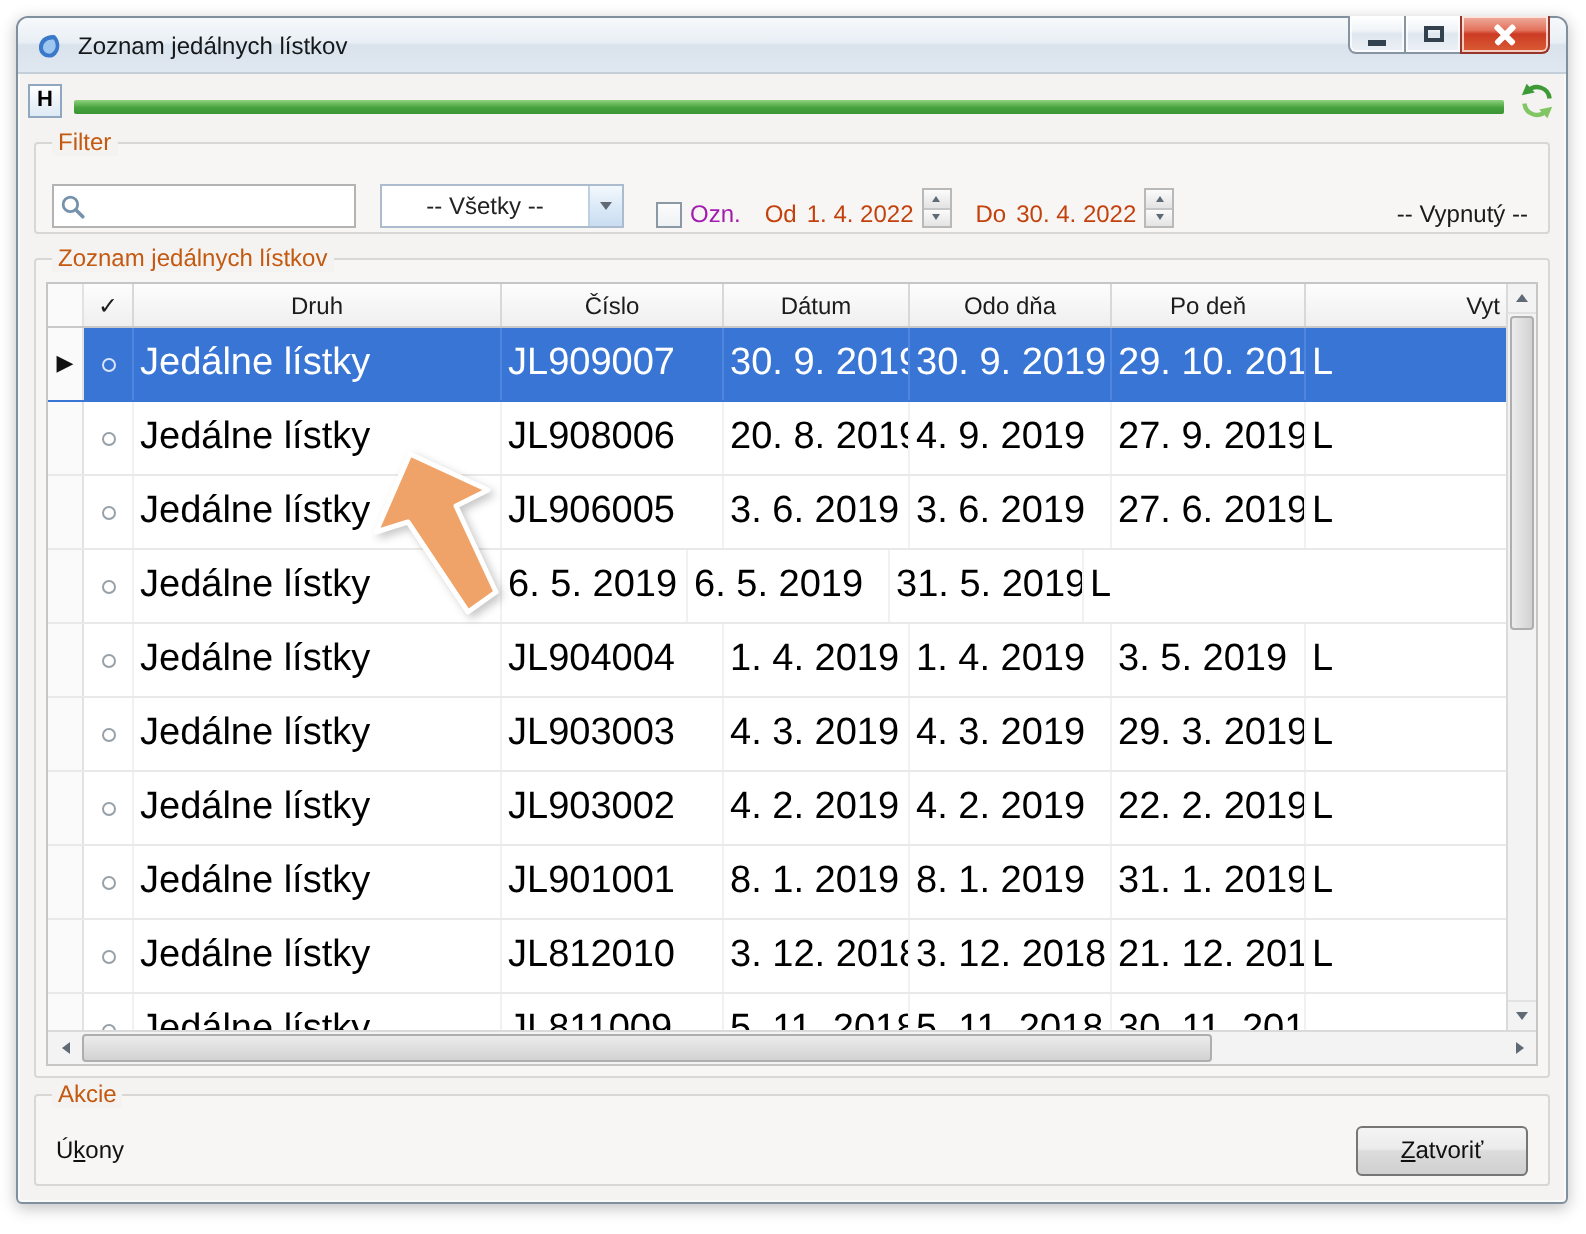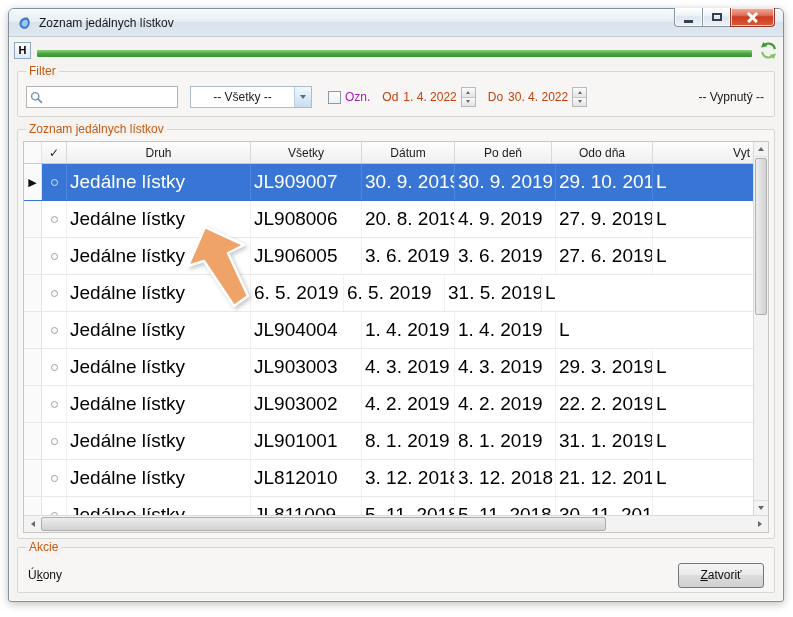--- a/index.html
+++ b/index.html
@@ -37,21 +37,21 @@
   .green-strip{flex:1;height:7px;margin-top:7px;border-radius:1px;
     background:linear-gradient(180deg,#8fd27e,var(--green,#46a13e) 55%,#3c9434)}
   .refresh{width:20px;height:20px;display:flex;align-items:center;justify-content:center}
 
   
   .groupbox{position:relative;margin:0 8px;border:1px solid #d9d7d3;border-radius:2px;background:#f7f6f4}
   .gb-label{position:absolute;top:-7px;left:8px;padding:0 3px;background:#f4f3f1;color:var(--grp,#c45a11);font-size:12px;line-height:13px}
 
   
   .filter-group{height:46px;margin-top:8px}
-  .filter-row{display:flex;align-items:center;height:100%;padding:8px 8px 2px}
+  .filter-row{display:flex;align-items:flex-end;height:100%;padding:8px 8px 2px}
   .searchbox{position:relative;width:152px;height:22px;border:1px solid #b3b3b3;background:#fff;display:flex;align-items:center}
   .searchbox .mag{margin:0 3px;display:inline-flex}
   .search-input{border:none;outline:none;flex:1;height:100%;min-width:0;font-size:12px;font-family:inherit;background:transparent}
   .combo{margin-left:12px;width:122px;height:22px;border:1px solid #aabccd;background:#fff;display:flex;align-items:center}
   .combo-val{flex:1;text-align:center;font-size:12px;color:#222;overflow:hidden;white-space:nowrap}
   .combo-btn{width:17px;height:20px;border-left:1px solid #bcd0e2;display:flex;align-items:center;justify-content:center;
     background:linear-gradient(#f3f8fd,#dceaf7 50%,#c9ddf1)}
   .checkbox{margin-left:16px;width:13px;height:13px;border:1px solid #8b98a5;background:linear-gradient(#fcfcfc,#eef1f4)}
   .cb-label{margin-left:4px;color:#a21caf}
   .dim{color:#c2410c}
@@ -203,24 +203,24 @@
     </div>
   </div>
 
   <div class="groupbox table-group">
     <span class="gb-label">Zoznam jedálnych lístkov</span>
     <div class="grid">
       <div class="grid-header">
         <div class="hcell col-marker"></div>
         <div class="hcell col-check">✓</div>
         <div class="hcell col-druh">Druh</div>
-        <div class="hcell col-cislo">Všetky</div>
+        <div class="hcell col-cislo">Číslo</div>
         <div class="hcell col-datum">Dátum</div>
+        <div class="hcell col-odo">Odo dňa</div>
         <div class="hcell col-poden">Po deň</div>
-        <div class="hcell col-odo">Odo dňa</div>
         <div class="hcell col-vyt">Vyt</div>
       </div>
       <div class="grid-body">
           <div class="grid-row selected">
     <div class="cell col-marker">
               <span class="marker">▶</span>
             </div>
     <div class="cell col-check">
               <span class="dot"></span>
             </div>
@@ -276,20 +276,21 @@
     <div class="cell col-marker">
               <span class="marker"></span>
             </div>
     <div class="cell col-check">
               <span class="dot"></span>
             </div>
     <div class="cell col-druh">Jedálne lístky</div>
     <div class="cell col-cislo">JL904004</div>
     <div class="cell col-datum">1. 4. 2019</div>
     <div class="cell col-odo">1. 4. 2019</div>
+    <div class="cell col-poden">3. 5. 2019</div>
     <div class="cell col-vyt">L</div>
   </div>
           <div class="grid-row">
     <div class="cell col-marker">
               <span class="marker"></span>
             </div>
     <div class="cell col-check">
               <span class="dot"></span>
             </div>
     <div class="cell col-druh">Jedálne lístky</div>

